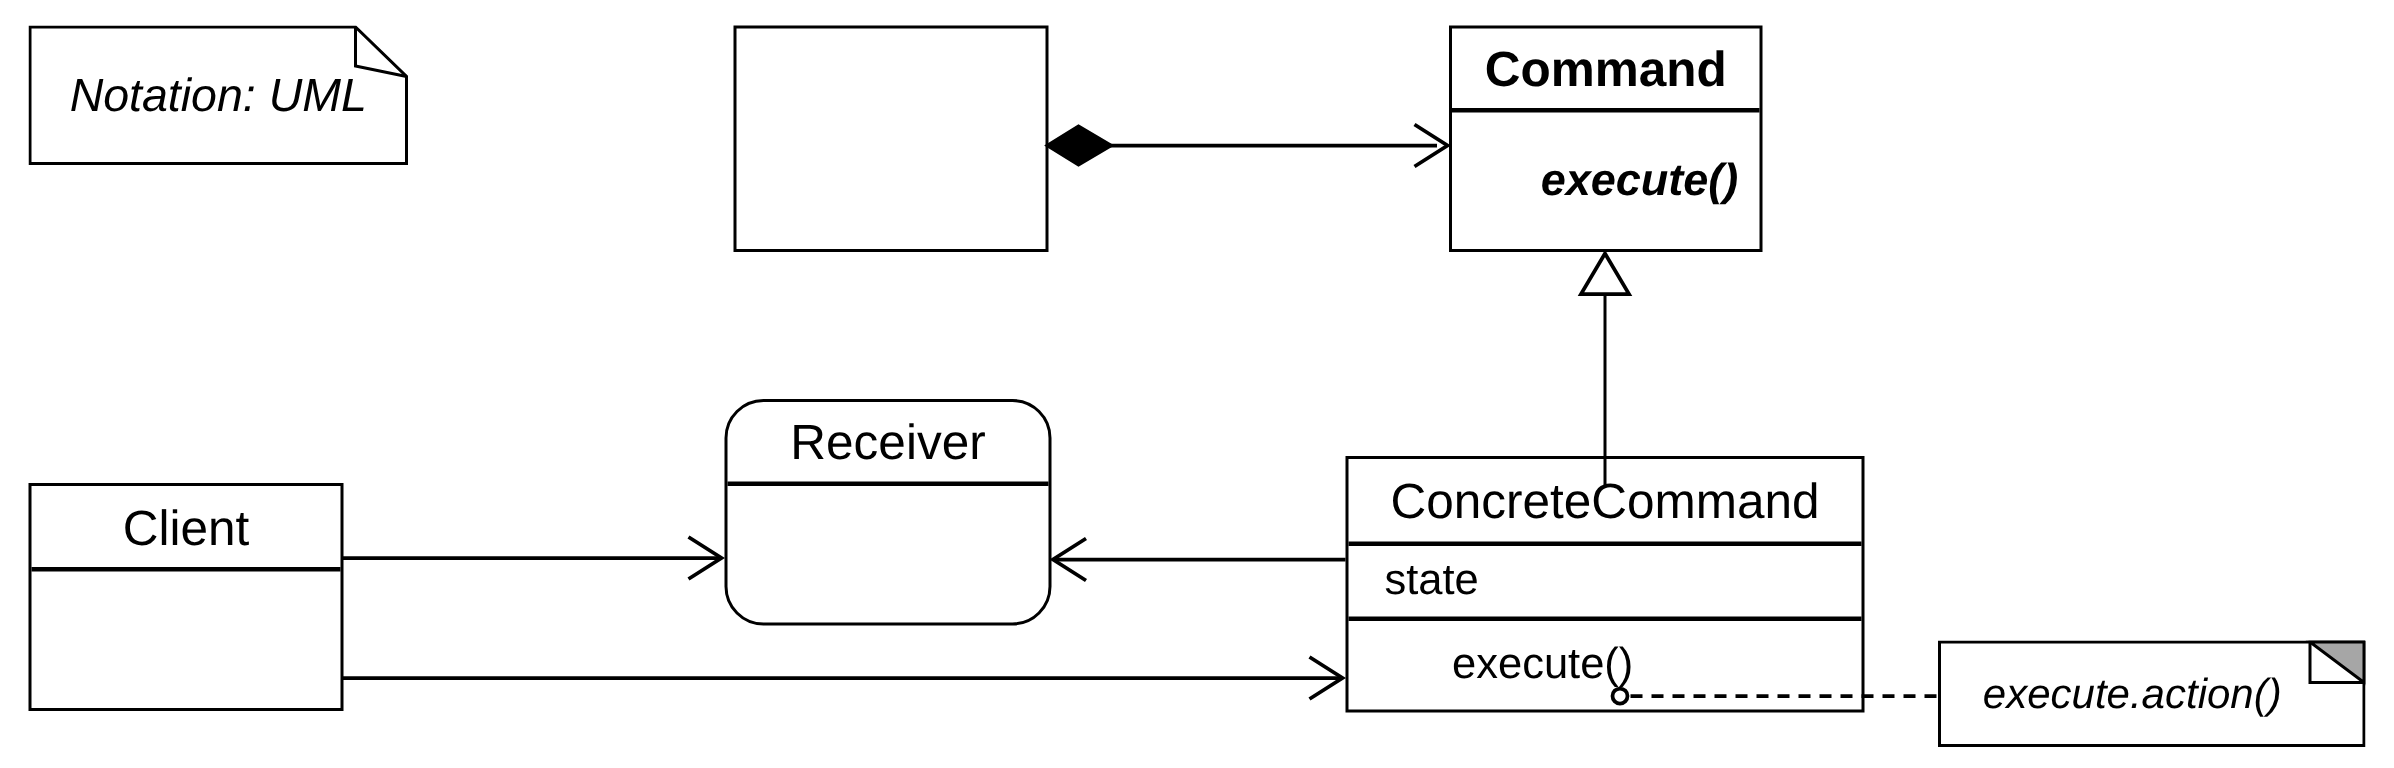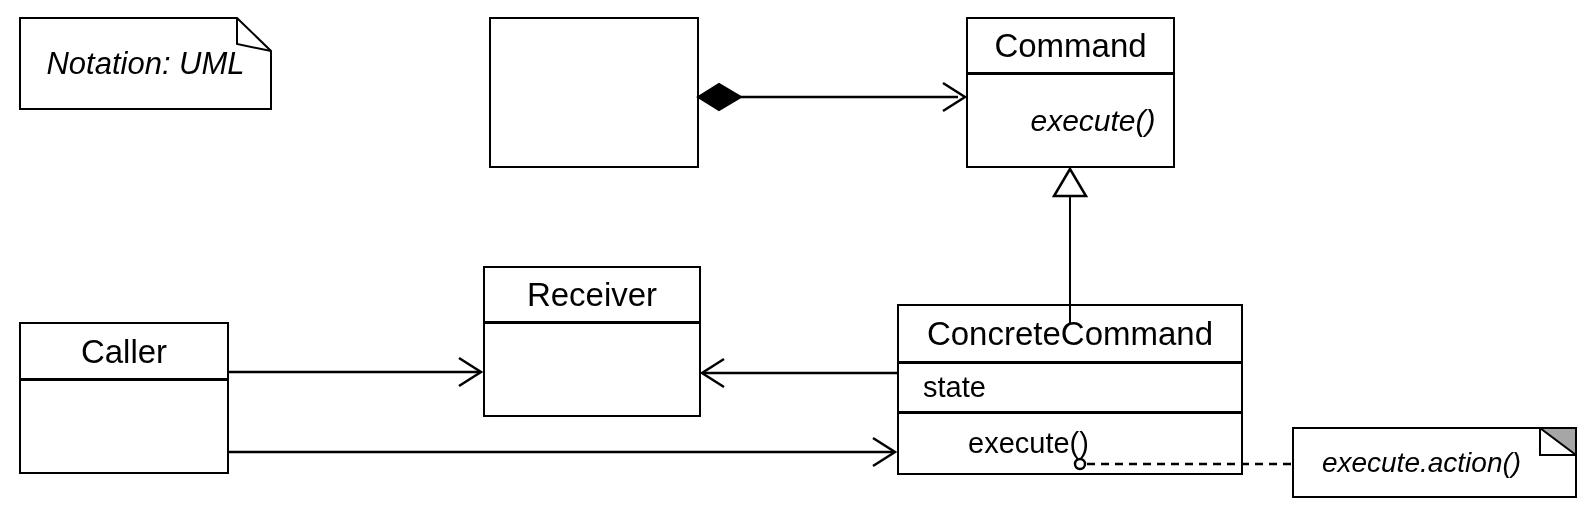--- a/index.html
+++ b/index.html
@@ -46,33 +46,33 @@
       <polygon points="1,1 218,1 252,34 252,92 1,92" fill="#ffffff" stroke="#000000" stroke-width="2"></polygon>
       <polyline points="218,1 218,27 252,34" fill="none" stroke="#000000" stroke-width="2"></polyline>
     </svg>
     <span>Notation: UML</span>
   </div>
 
   <div class="cls" style="left:489px; top:17px; width:210px; height:151px;">
     <div class="compartment grow"></div>
   </div>
 
-  <div class="cls" style="left:966px; top:17px; width:209px; height:151px;">
+  <div class="cls" style="left:966px; top:17px; width:209px; height:151px;font-weight:bold;">
     <div class="cls-title" style="height:56px">Command</div>
     <div class="compartment grow">
       <span class="italic">execute()</span>
     </div>
   </div>
 
-  <div class="cls" style="left:483px; top:266px; width:218px; height:151px;">
+  <div class="cls" style="left:483px; top:266px; width:218px; height:151px;border-radius:26px;">
     <div class="cls-title" style="height:56px">Receiver</div>
   </div>
 
   <div class="cls" style="left:19px; top:322px; width:210px; height:152px;">
-    <div class="cls-title" style="height:57px">Caller</div>
+    <div class="cls-title" style="height:57px">Client</div>
     <div class="compartment grow"></div>
   </div>
 
   <div class="cls" style="left:897px; top:304px; width:346px; height:171px;">
     <div class="cls-title" style="height:58px">ConcreteCommand</div>
     <div class="compartment left divided" style="height:50px">
       <span>state</span>
     </div>
     <div class="compartment left grow">
       <span>execute()</span>

